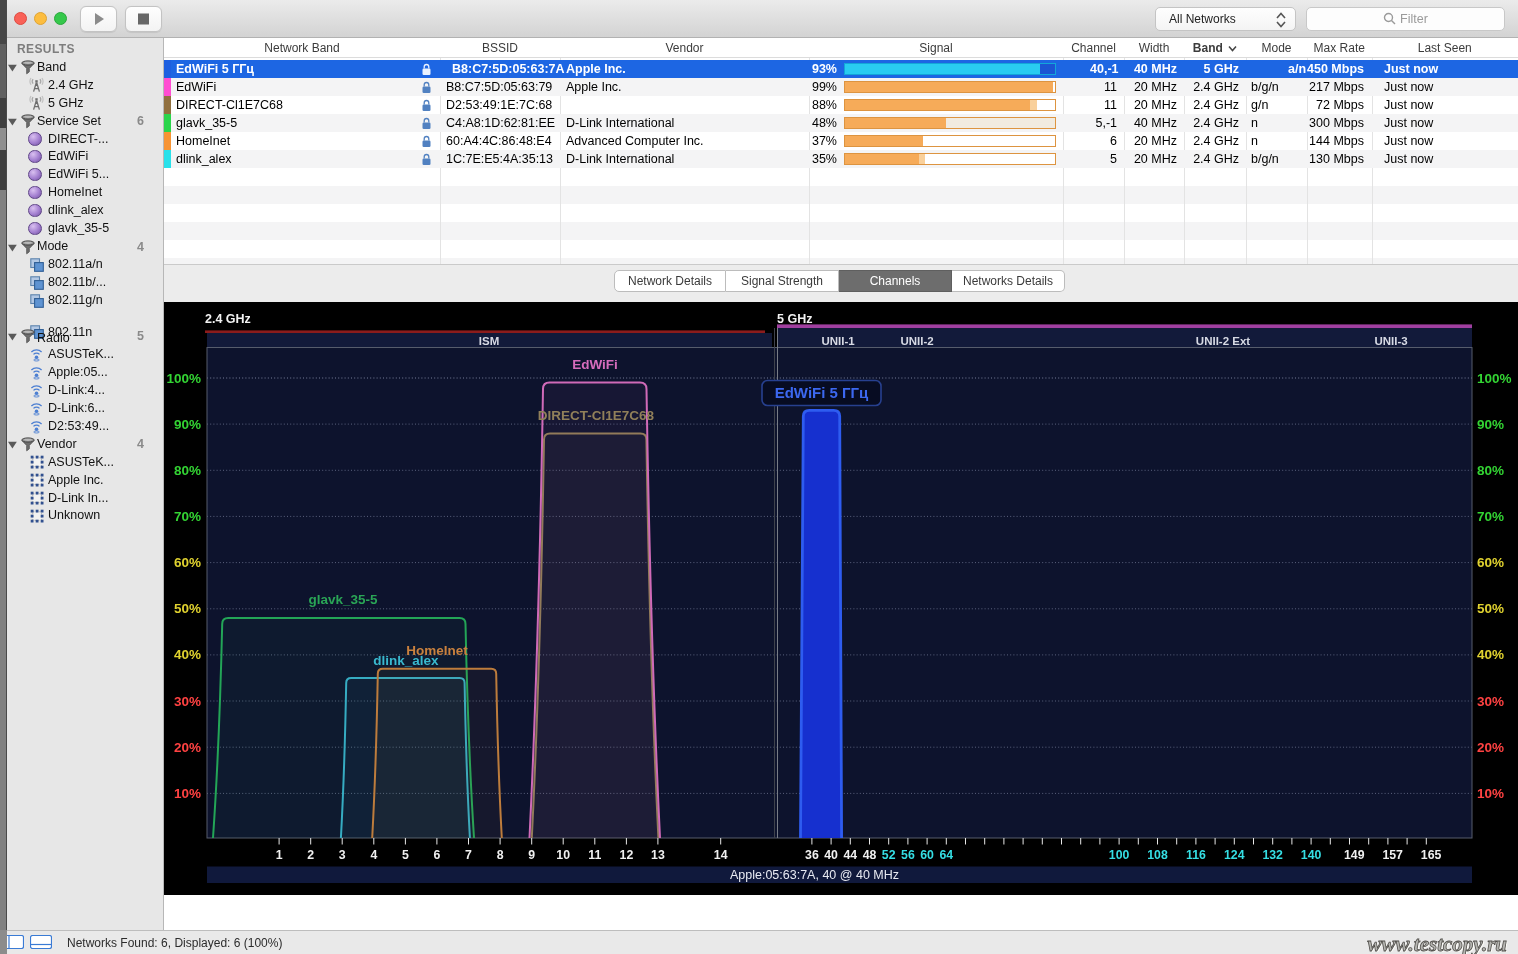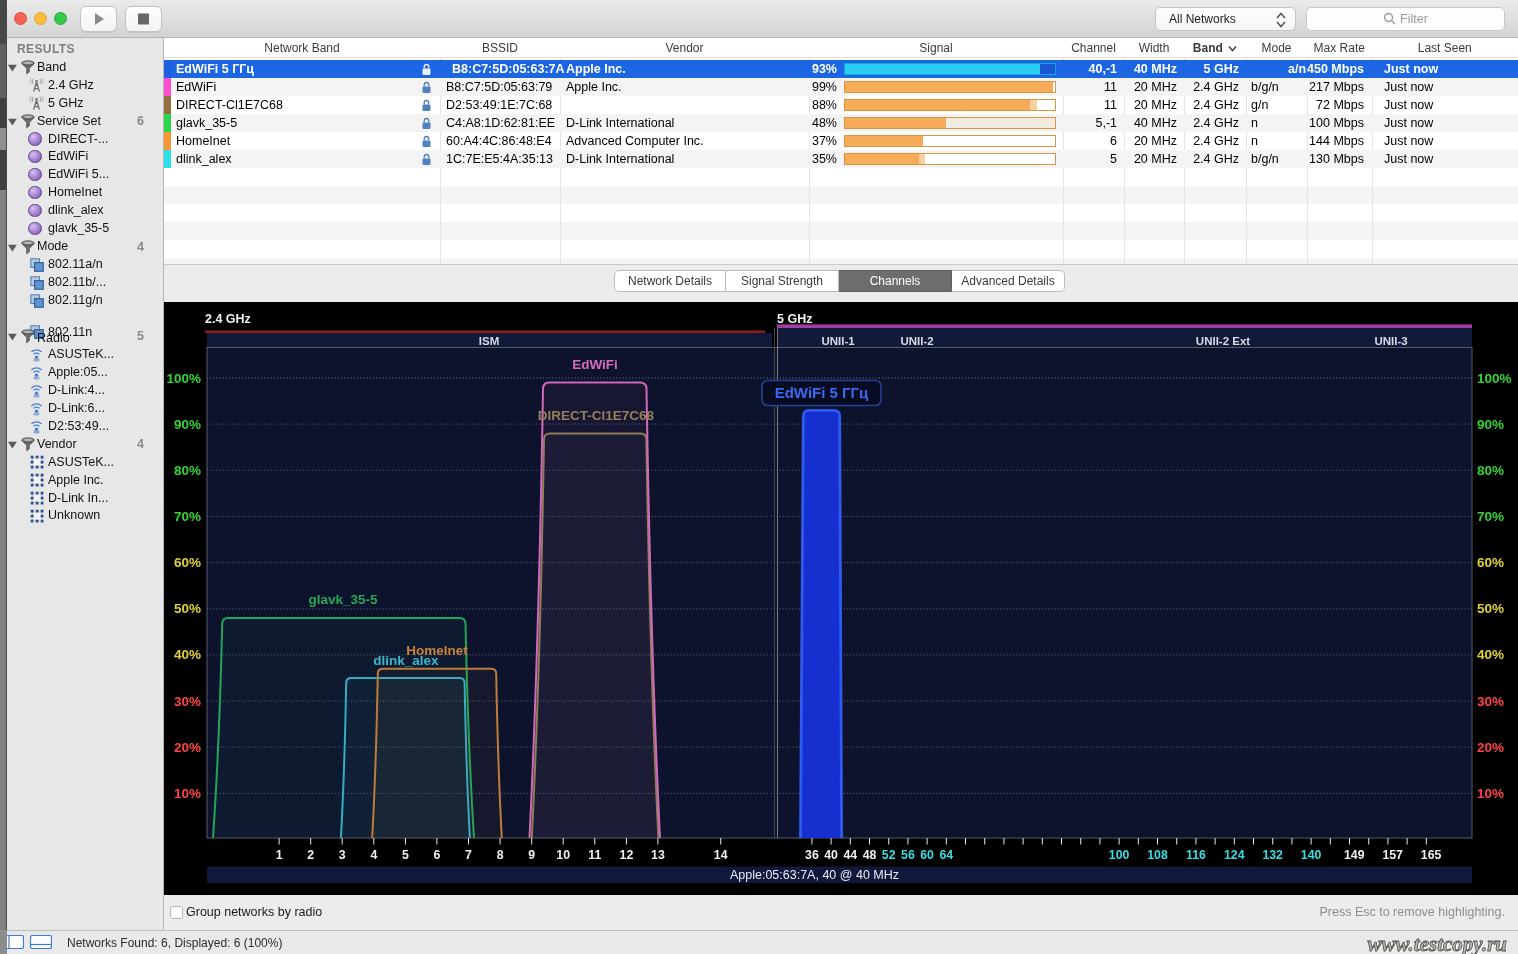--- a/index.html
+++ b/index.html
@@ -346,21 +346,21 @@
             <path d="M3.2,5.5 V3.8 a2.3,2.3 0 0 1 4.6,0 V5.5" fill="none" stroke="#e9f1ff" stroke-width="1.3"></path>
             <rect x="1.5" y="5.5" width="8" height="6.5" rx="1.2" fill="#e9f1ff"></rect>
           </svg></div>
 <div class="cell" style="left:288px;width:118px">B8:C7:5D:05:63:7A</div>
 <div class="cell" style="left:402.0px;width:245px">Apple Inc.</div>
 <div class="cell" style="left:645.0px;width:28px;text-align:right">93%</div>
 <div class="sigbar" style="border-color:#13a7d8">
           <div class="fillseg" style="left:0.0%;width:93.0%;background:#29ccf1"></div>
           <div class="fillseg" style="left:93.0%;width:7.0%;background:#1b55d3"></div>
         </div>
-<div class="cell" style="left:899.0px;width:54.0px;text-align:right">40,-1</div>
+<div class="cell" style="left:926px;width:54.0px;">40,-1</div>
 <div class="cell" style="left:960.0px;width:53.0px;text-align:right">40 MHz</div>
 <div class="cell" style="left:1020.0px;width:55.0px;text-align:right">5 GHz</div>
 <div class="cell" style="left:1124px;width:56px">a/n</div>
 <div class="cell" style="left:1143.0px;width:57.0px;text-align:right">450 Mbps</div>
 <div class="cell" style="left:1220.0px;width:130px">Just now</div>
 </div>
 <div class="trow" style="top:39.5px;background:#f4f4f5;color:#000;">
 <div class="swatch" style="background:#ff4dd2"></div>
 <div class="cell" style="left:12px;width:262px">EdWiFi<svg width="11" height="13" style="position:absolute;right:6px;top:3px">
             <path d="M3.2,5.5 V3.8 a2.3,2.3 0 0 1 4.6,0 V5.5" fill="none" stroke="#5181c1" stroke-width="1.3"></path>
@@ -409,21 +409,21 @@
 <div class="cell" style="left:402.0px;width:245px">D-Link International</div>
 <div class="cell" style="left:645.0px;width:28px;text-align:right">48%</div>
 <div class="sigbar" style="border-color:#dd9440">
           <div class="fillseg" style="left:0.0%;width:48.0%;background:#f6ab59"></div>
           <div class="fillseg" style="left:48.0%;width:52.0%;background:#f1ebe0"></div>
         </div>
 <div class="cell" style="left:899.0px;width:54.0px;text-align:right">5,-1</div>
 <div class="cell" style="left:960.0px;width:53.0px;text-align:right">40 MHz</div>
 <div class="cell" style="left:1020.0px;width:55.0px;text-align:right">2.4 GHz</div>
 <div class="cell" style="left:1087.0px;width:56px">n</div>
-<div class="cell" style="left:1143.0px;width:57.0px;text-align:right">100 Mbps</div>
+<div class="cell" style="left:1143.0px;width:57.0px;text-align:right">300 Mbps</div>
 <div class="cell" style="left:1220.0px;width:130px">Just now</div>
 </div>
 <div class="trow" style="top:93.5px;;color:#000;">
 <div class="swatch" style="background:#f79434"></div>
 <div class="cell" style="left:12px;width:262px">HomeInet<svg width="11" height="13" style="position:absolute;right:6px;top:3px">
             <path d="M3.2,5.5 V3.8 a2.3,2.3 0 0 1 4.6,0 V5.5" fill="none" stroke="#5181c1" stroke-width="1.3"></path>
             <rect x="1.5" y="5.5" width="8" height="6.5" rx="1.2" fill="#5181c1"></rect>
           </svg></div>
 <div class="cell" style="left:282.0px;width:118px">60:A4:4C:86:48:E4</div>
 <div class="cell" style="left:402.0px;width:245px">Advanced Computer Inc.</div>
@@ -456,21 +456,21 @@
 <div class="cell" style="left:1020.0px;width:55.0px;text-align:right">2.4 GHz</div>
 <div class="cell" style="left:1087.0px;width:56px">b/g/n</div>
 <div class="cell" style="left:1143.0px;width:57.0px;text-align:right">130 Mbps</div>
 <div class="cell" style="left:1220.0px;width:130px">Just now</div>
 </div>
   </div>
   <div id="tabbar">
     <div class="seg" style="left:450px;width:112px;border-radius:5px 0 0 5px">Network Details</div>
     <div class="seg" style="left:562px;width:113px;border-left:none">Signal Strength</div>
     <div class="seg" style="left:675px;width:113px;border-left:none;background:#6d6d6d;color:#fff;border-color:#5f5f5f">Channels</div>
-    <div class="seg" style="left:788px;width:113px;border-left:none;border-radius:0 5px 5px 0">Advanced Details</div>
+    <div class="seg" style="left:788px;width:113px;border-left:none;border-radius:0 5px 5px 0">Networks Details</div>
   </div>
   <div id="chartwrap" style="position:absolute;left:164px;top:302px;width:1354px;height:593px;background:#000">
 <svg width="1354" height="593" viewBox="0 0 1354 593" style="position:absolute;left:0;top:0">
 <rect width="1354" height="593" fill="#000"></rect>
 <rect x="43" y="45.5" width="1265" height="490.5" fill="#0d132d"></rect>
 <rect x="43" y="31" width="565" height="14.5" fill="#121a3a"></rect>
 <rect x="613" y="26" width="695" height="19.5" fill="#121a3a"></rect>
 <rect x="41" y="28.4" width="560" height="2.6" fill="#8c1c1c"></rect>
 <rect x="613" y="22.4" width="695" height="3.6" fill="#a03f9f"></rect>
 <text x="41" y="21" fill="#f2f2f2" font-size="12.5" font-weight="700">2.4 GHz</text>
@@ -601,25 +601,20 @@
 <path d="M636.5,536.0 Q638.5,356.4 639.3,114.3 Q639.3,108.3 645.3,108.3 L669.7,108.3 Q675.7,108.3 675.7,114.3 Q676.3,356.4 677.6,536.0" fill="#1630cf" fill-opacity="1.0" stroke="#2e5cf0" stroke-width="2.8"></path>
 <text x="179" y="302" fill="#2aa556" font-size="13.5" font-weight="700" text-anchor="middle">glavk_35-5</text>
 <text x="242" y="363" fill="#39b9cf" font-size="13.5" font-weight="700" text-anchor="middle">dlink_alex</text>
 <text x="273" y="352.5" fill="#c9813e" font-size="13.5" font-weight="700" text-anchor="middle">HomeInet</text>
 <text x="432" y="118" fill="#91805a" font-size="13.5" font-weight="700" text-anchor="middle">DIRECT-Cl1E7C68</text>
 <text x="431" y="67" fill="#d66cbc" font-size="13.5" font-weight="700" text-anchor="middle">EdWiFi</text>
 <rect x="598" y="78.5" width="119" height="25" rx="5.5" fill="#070c22" stroke="#27408f" stroke-width="1.6"></rect>
 <text x="657.5" y="96" fill="#3c68f0" font-size="15" font-weight="700" text-anchor="middle">EdWiFi 5 ГГц</text>
 </svg>
   </div>
-  <div id="graybar">
-    <div style="position:absolute;left:6px;top:11px;width:13px;height:13px;background:#fff;border:1px solid #b5b5b5;border-radius:3px"></div>
-    <div style="position:absolute;left:22px;top:10px;font-size:12.5px;color:#1a1a1a">Group networks by radio</div>
-    <div style="position:absolute;right:13px;top:10px;font-size:12.5px;color:#8e8e8e">Press Esc to remove highlighting.</div>
-  </div>
   <div id="statusbar">
     <svg width="22" height="14" style="position:absolute;left:1.5px;top:4px">
         <rect x="0.5" y="0.5" width="21" height="13" rx="2" fill="#fff" stroke="#3a7bd5" stroke-width="1.2"></rect>
         <line x1="7" y1="1" x2="7" y2="13" stroke="#3a7bd5" stroke-width="1.2"></line>
       </svg>
     <svg width="22" height="14" style="position:absolute;left:29.5px;top:4px">
         <rect x="0.5" y="0.5" width="21" height="13" rx="2" fill="#fff" stroke="#3a7bd5" stroke-width="1.2"></rect>
         <line x1="1" y1="9.5" x2="21" y2="9.5" stroke="#3a7bd5" stroke-width="1.2"></line>
       </svg>
     <div style="position:absolute;left:67px;top:5px;font-size:12px;color:#2c2c2c">Networks Found: 6, Displayed: 6 (100%)</div>

